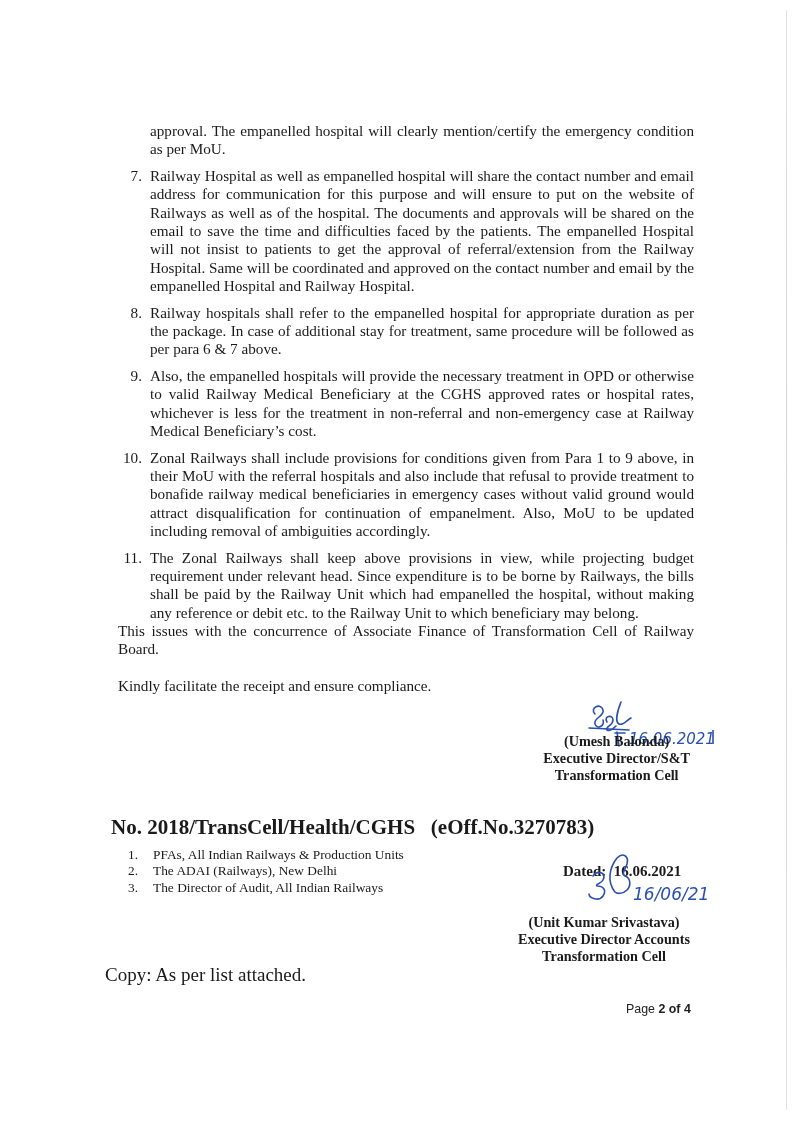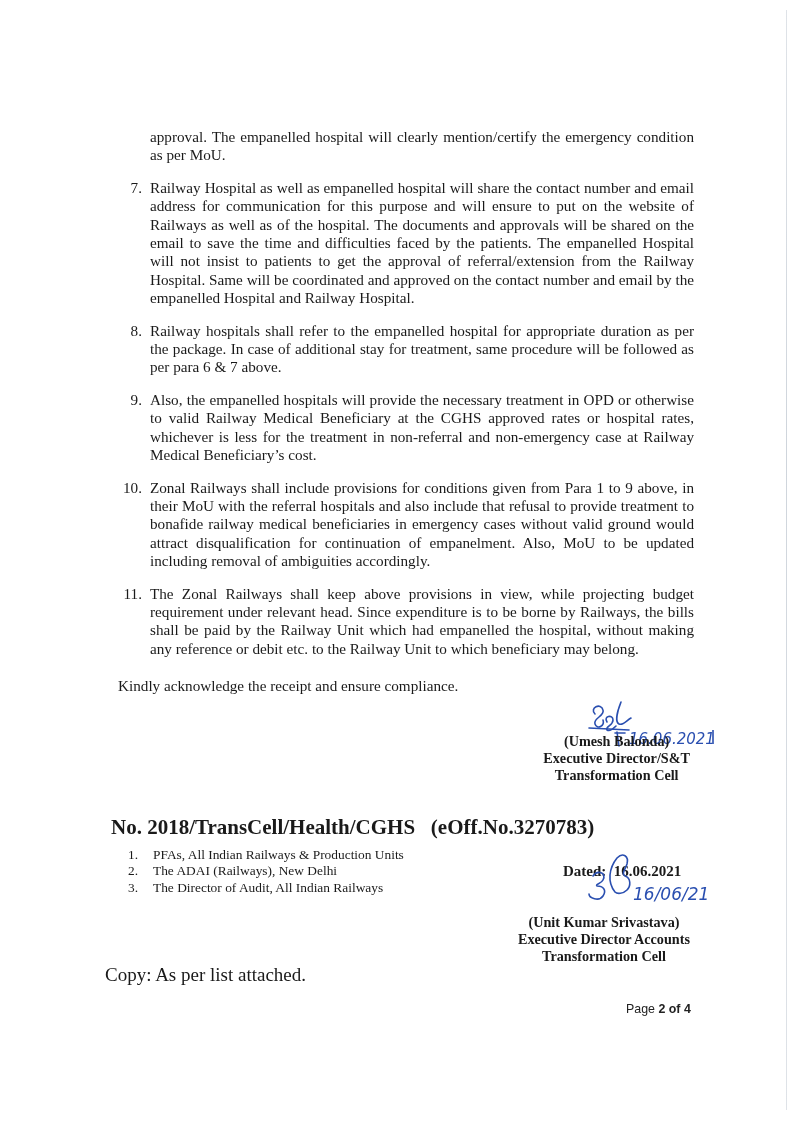--- a/index.html
+++ b/index.html
@@ -3,21 +3,21 @@
 <meta charset="utf-8">
 <style>
   html, body { margin: 0; padding: 0; background: #ffffff; }
   body { width: 793px; height: 1121px; position: relative; overflow: hidden;
          font-family: "Liberation Serif", serif; color: #1a1a1a; }
   .page { position: absolute; inset: 0; }
   .scanline { position: absolute; left: 786px; top: 10px; width: 1px; height: 1100px;
               background: linear-gradient(#dfe3e8, #cfd5dc 40%, #dfe3e8); }
   .para-list { position: absolute; left: 112px; top: 114px; width: 582px; margin: 0; padding: 0; list-style: none; }
   .para-list li { position: relative; padding-left: 38px; font-size: 15.2px; line-height: 18.4px;
-                  text-align: justify; margin: 14px 0 1px 0; font-family: Liberation Serif, serif; }
+                  text-align: justify; margin: 8px 0 1px 0; font-family: Liberation Serif, serif; }
   .para-list li.cont { padding-left: 38px; }
   .para-list .num { position: absolute; left: 0; width: 30px; text-align: right; }
   .para-list .num.wide { left: -3px; width: 33px; }
   .plain { position: absolute; left: 118px; width: 576px; font-size: 15.2px; line-height: 18.4px; text-align: justify; }
   .sig-block { position: absolute; right: 103px; text-align: center; font-weight: bold; font-size: 14.2px; line-height: 17px; }
   .sig-block .name { font-size: 14.2px; }
   .sig-scribble { position: absolute; }
   .ref-line { position: absolute; left: 111px; top: 815px; font-weight: bold; font-size: 21px; }
   .dated { position: absolute; left: 563px; top: 815px; font-weight: bold; font-size: 15px; margin-top: 48px; }
   .dist-list { position: absolute; left: 128px; top: 847px; margin: 0; padding: 0; list-style: none; font-size: 13.4px; line-height: 16.4px; }
@@ -52,21 +52,22 @@
     <li>
       <span class="num wide">10.</span>
       <span>Zonal Railways shall include provisions for conditions given from Para 1 to 9 above, in their MoU with the referral hospitals and also include that refusal to provide treatment to bonafide railway medical beneficiaries in emergency cases without valid ground would attract disqualification for continuation of empanelment. Also, MoU to be updated including removal of ambiguities accordingly.</span>
     </li>
     <li>
       <span class="num wide">11.</span>
       <span>The Zonal Railways shall keep above provisions in view, while projecting budget requirement under relevant head. Since expenditure is to be borne by Railways, the bills shall be paid by the Railway Unit which had empanelled the hospital, without making any reference or debit etc. to the Railway Unit to which beneficiary may belong.</span>
     </li>
   </ol>
 
-  <p class="plain" style="top:677px;margin:0;">Kindly acknowledge the receipt and ensure compliance.</p>
+  <p class="plain" style="top:622px;margin:0;">This issues with the concurrence of Associate Finance of Transformation Cell of Railway Board.</p>
+  <p class="plain" style="top:677px;margin:0;">Kindly facilitate the receipt and ensure compliance.</p>
 
   <svg class="sig-scribble" style="left:585px;top:700px;" width="140" height="50" viewBox="0 0 140 50">
     <g fill="none" stroke="#2a4fb0" stroke-width="1.6" stroke-linecap="round">
       <path d="M10 14 c-6 -6 6 -12 8 -4 c2 6 -10 8 -8 14 c2 6 10 2 8 -4"></path>
       <path d="M22 22 c-4 -6 6 -8 6 -2 c0 6 -8 6 -6 10 c3 2 7 -2 9 -4"></path>
       <path d="M36 2 c-4 10 -6 20 -2 22 c4 2 8 -4 12 -6"></path>
       <path d="M4 28 L44 30"></path>
       <path d="M32 32 L34 46"></path>
       <path d="M30 33 L40 33"></path>
     </g>

